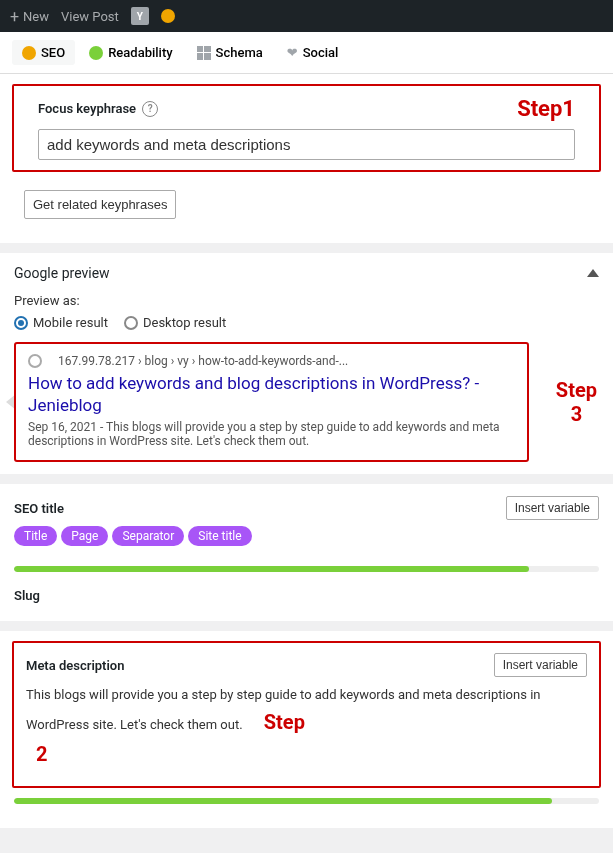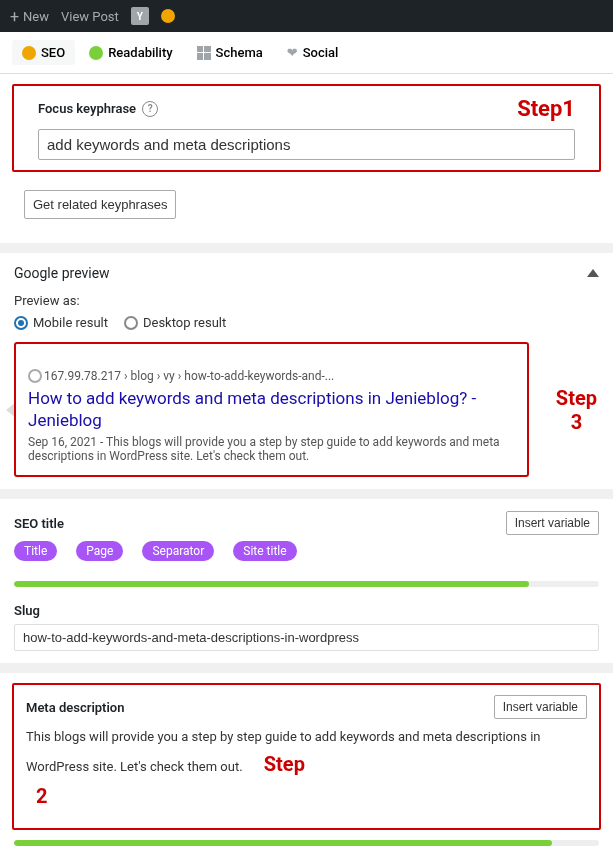--- a/index.html
+++ b/index.html
@@ -221,23 +221,22 @@
     .google-box {
       border: 2px solid #cc0000;
       border-radius: 3px;
       padding: 10px 12px;
       margin-bottom: 0;
       position: relative;
     }
     .google-url-row {
       display: flex;
       align-items: center;
-      gap: 2px;
+      gap: 16px;
       margin-bottom: 4px;
-      margin-top: 15px;
     }
     .google-globe {
       width: 14px; height: 14px;
       border: 2px solid #aaa;
       border-radius: 50%;
       position: relative;
       flex-shrink: 0;
     }
     .google-url {
       font-size: 12px;
@@ -287,21 +286,21 @@
       padding: 4px 8px;
       background: #fff;
       border: 1px solid #aaa;
       border-radius: 2px;
       font-size: 12px;
       cursor: pointer;
       color: #333;
     }
     .seo-tags-row {
       display: flex;
-      gap: 19px;
+      gap: 4px;
       flex-wrap: wrap;
       margin-bottom: 4px;
     }
     .seo-tag {
       background: #a855f7;
       color: white;
       padding: 3px 10px;
       border-radius: 12px;
       font-size: 12px;
       cursor: pointer;
@@ -440,21 +439,21 @@
     </div>
 
     <div style="position:relative; margin-right: 70px;">
 
       <div class="collapse-arrow"></div>
       <div class="google-box">
         <div class="google-url-row">
           <div class="google-globe"></div>
           <span class="google-url">167.99.78.217 › blog › vy › how-to-add-keywords-and-...</span>
         </div>
-        <div class="google-title">How to add keywords and meta descriptions in Jenieblog? - Jenieblog</div>
+        <div class="google-title">How to add keywords and blog descriptions in WordPress? - Jenieblog</div>
         <div class="google-date">
           <span>Sep 16, 2021</span>
           <span> - </span>
           <span>This blogs will provide you a step by step guide to add keywords and meta descriptions in WordPress site. Let's check them out.</span>
         </div>
       </div>
       <div style="position:absolute;right:-68px;top:50%;transform:translateY(-50%);color:#cc0000;font-size:20px;font-weight:bold;text-align:center;line-height:1.2;white-space:pre;">Step
 3</div>
     </div>
   </div>
@@ -476,21 +475,20 @@
   </div>
 
   <div class="progress-bar-wrap">
     <div class="progress-bar-fill" style="width:88%;"></div>
   </div>
 
   <div class="slug-section">
     <div style="margin-bottom:6px;">
       <span class="section-label">Slug</span>
     </div>
-    <input class="slug-input" type="text" value="how-to-add-keywords-and-meta-descriptions-in-wordpress" style="">
   </div>
 
   <div class="divider"></div>
 
   <div class="meta-section">
     <div class="meta-header">
       <span class="meta-label">Meta description</span>
       <button class="insert-var-btn">Insert variable</button>
     </div>
     <div class="meta-text-content">

